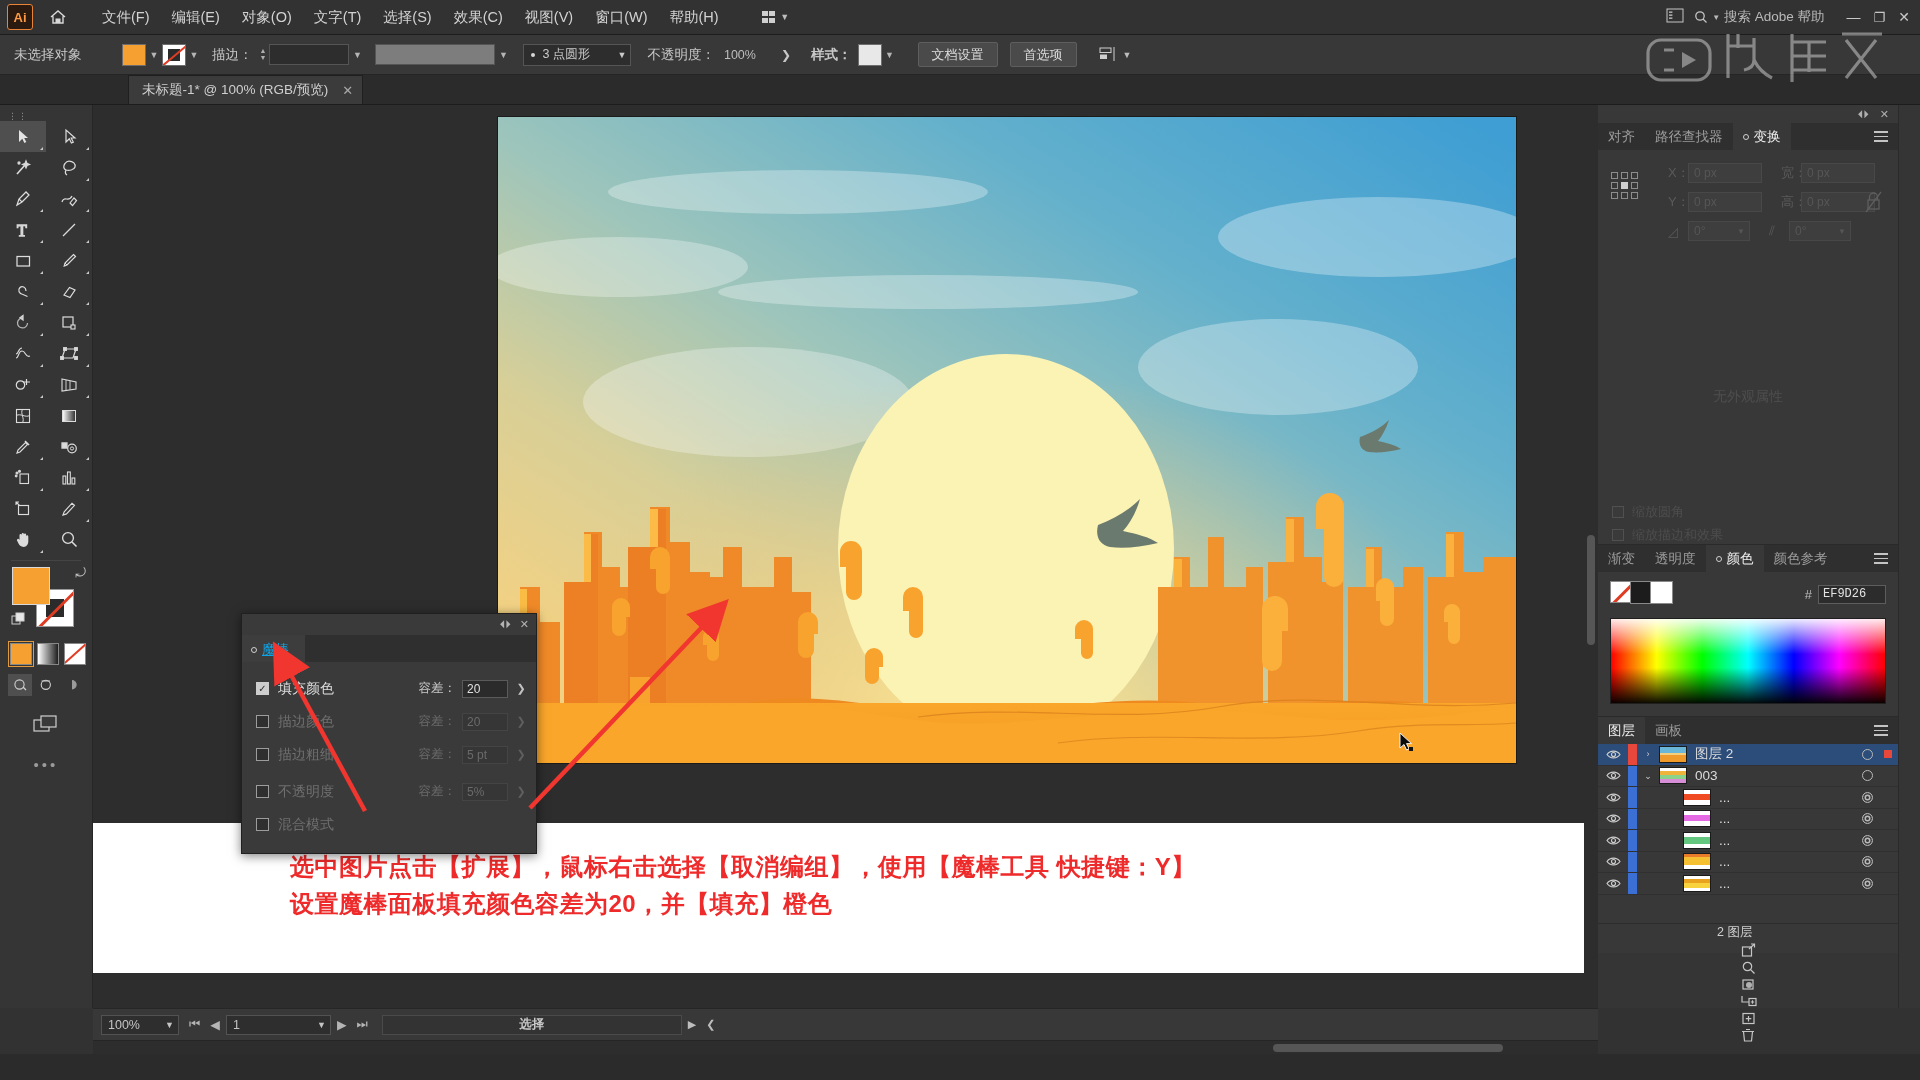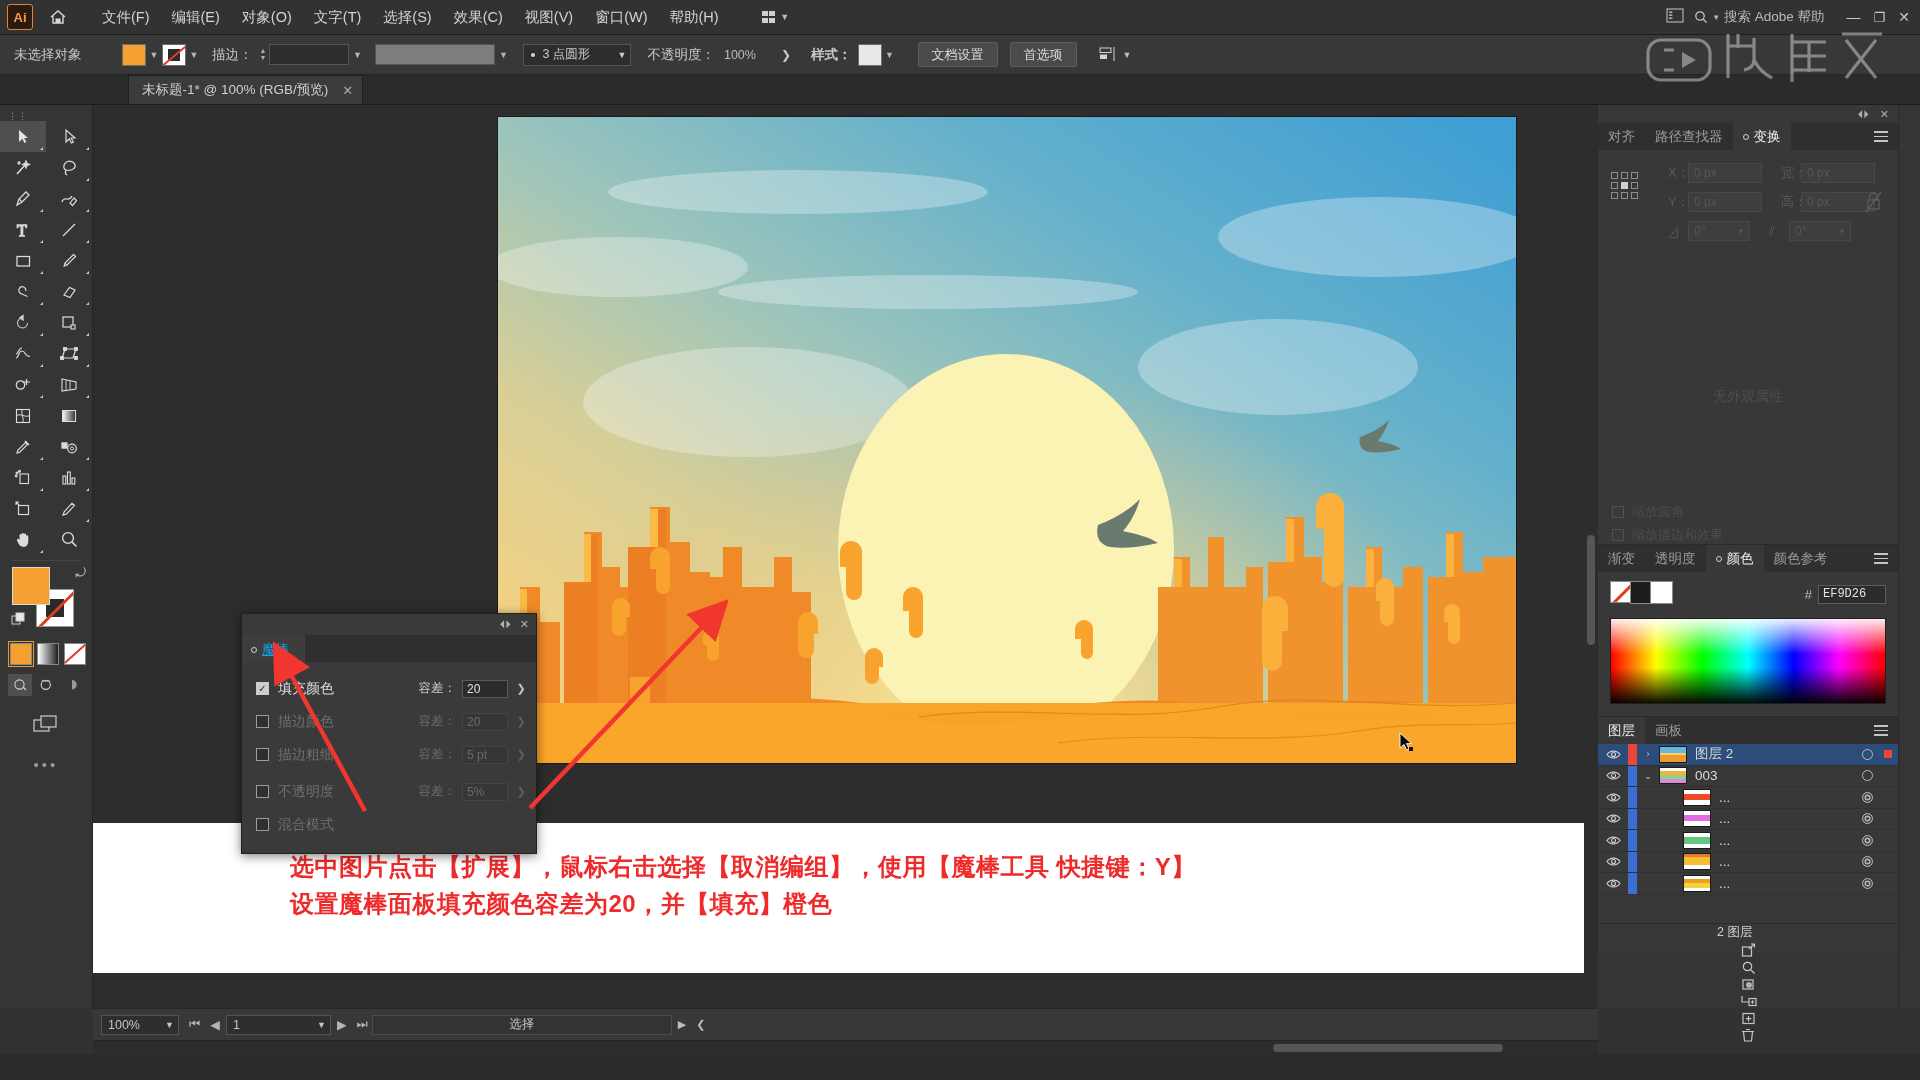--- a/index.html
+++ b/index.html
@@ -223,21 +223,21 @@
     position:absolute; left:93px; top:1008px; width:1505px; height:32px;
     background:#383838; border-top:1px solid #262626; display:flex;
     align-items:center; padding-left:8px; gap:0; font-size:12.5px; color:#c4c4c4;
   }
   .sb-zoom { width:78px; height:20px; background:#2e2e2e; border:1px solid #525252;
     display:flex; align-items:center; justify-content:space-between; padding:0 4px 0 6px;}
   .sb-nav { display:flex; align-items:center; gap:10px; margin-left:10px; color:#b5b5b5; }
   .sb-page { width:105px;height:20px; background:#2e2e2e; border:1px solid #525252;
     display:flex; align-items:center; justify-content:space-between; padding:0 4px 0 6px; margin:0 6px;}
   .sb-status { width:300px; height:20px; background:#333; border:1px solid #4a4a4a;
-    display:flex; align-items:center; justify-content:center; margin-left:4px; color:#c9c9c9;}
+    display:flex; align-items:center; justify-content:center; margin-left:14px; color:#c9c9c9;font-weight:bold;}
   .hscroll { position:absolute; left:93px; top:1040px; width:1505px; height:14px;
     background:#2d2d2d; border-top:1px solid #252525;}
   .hscroll i { position:absolute; left:1180px; top:3px; width:230px; height:8px;
     background:#565656; border-radius:4px; }
   .vscroll { position:absolute; left:1584px; top:105px; width:14px; height:903px; background:#2d2d2d; }
   .vscroll i { position:absolute; left:3px; top:430px; width:8px; height:110px;
     background:#565656; border-radius:4px; }
   .bottom-strip { position:absolute; left:0; top:1054px; width:1920px; height:26px; background:#2b2b2b;}
   
   .wm { position:absolute; right:28px; top:26px; opacity:.55; }

